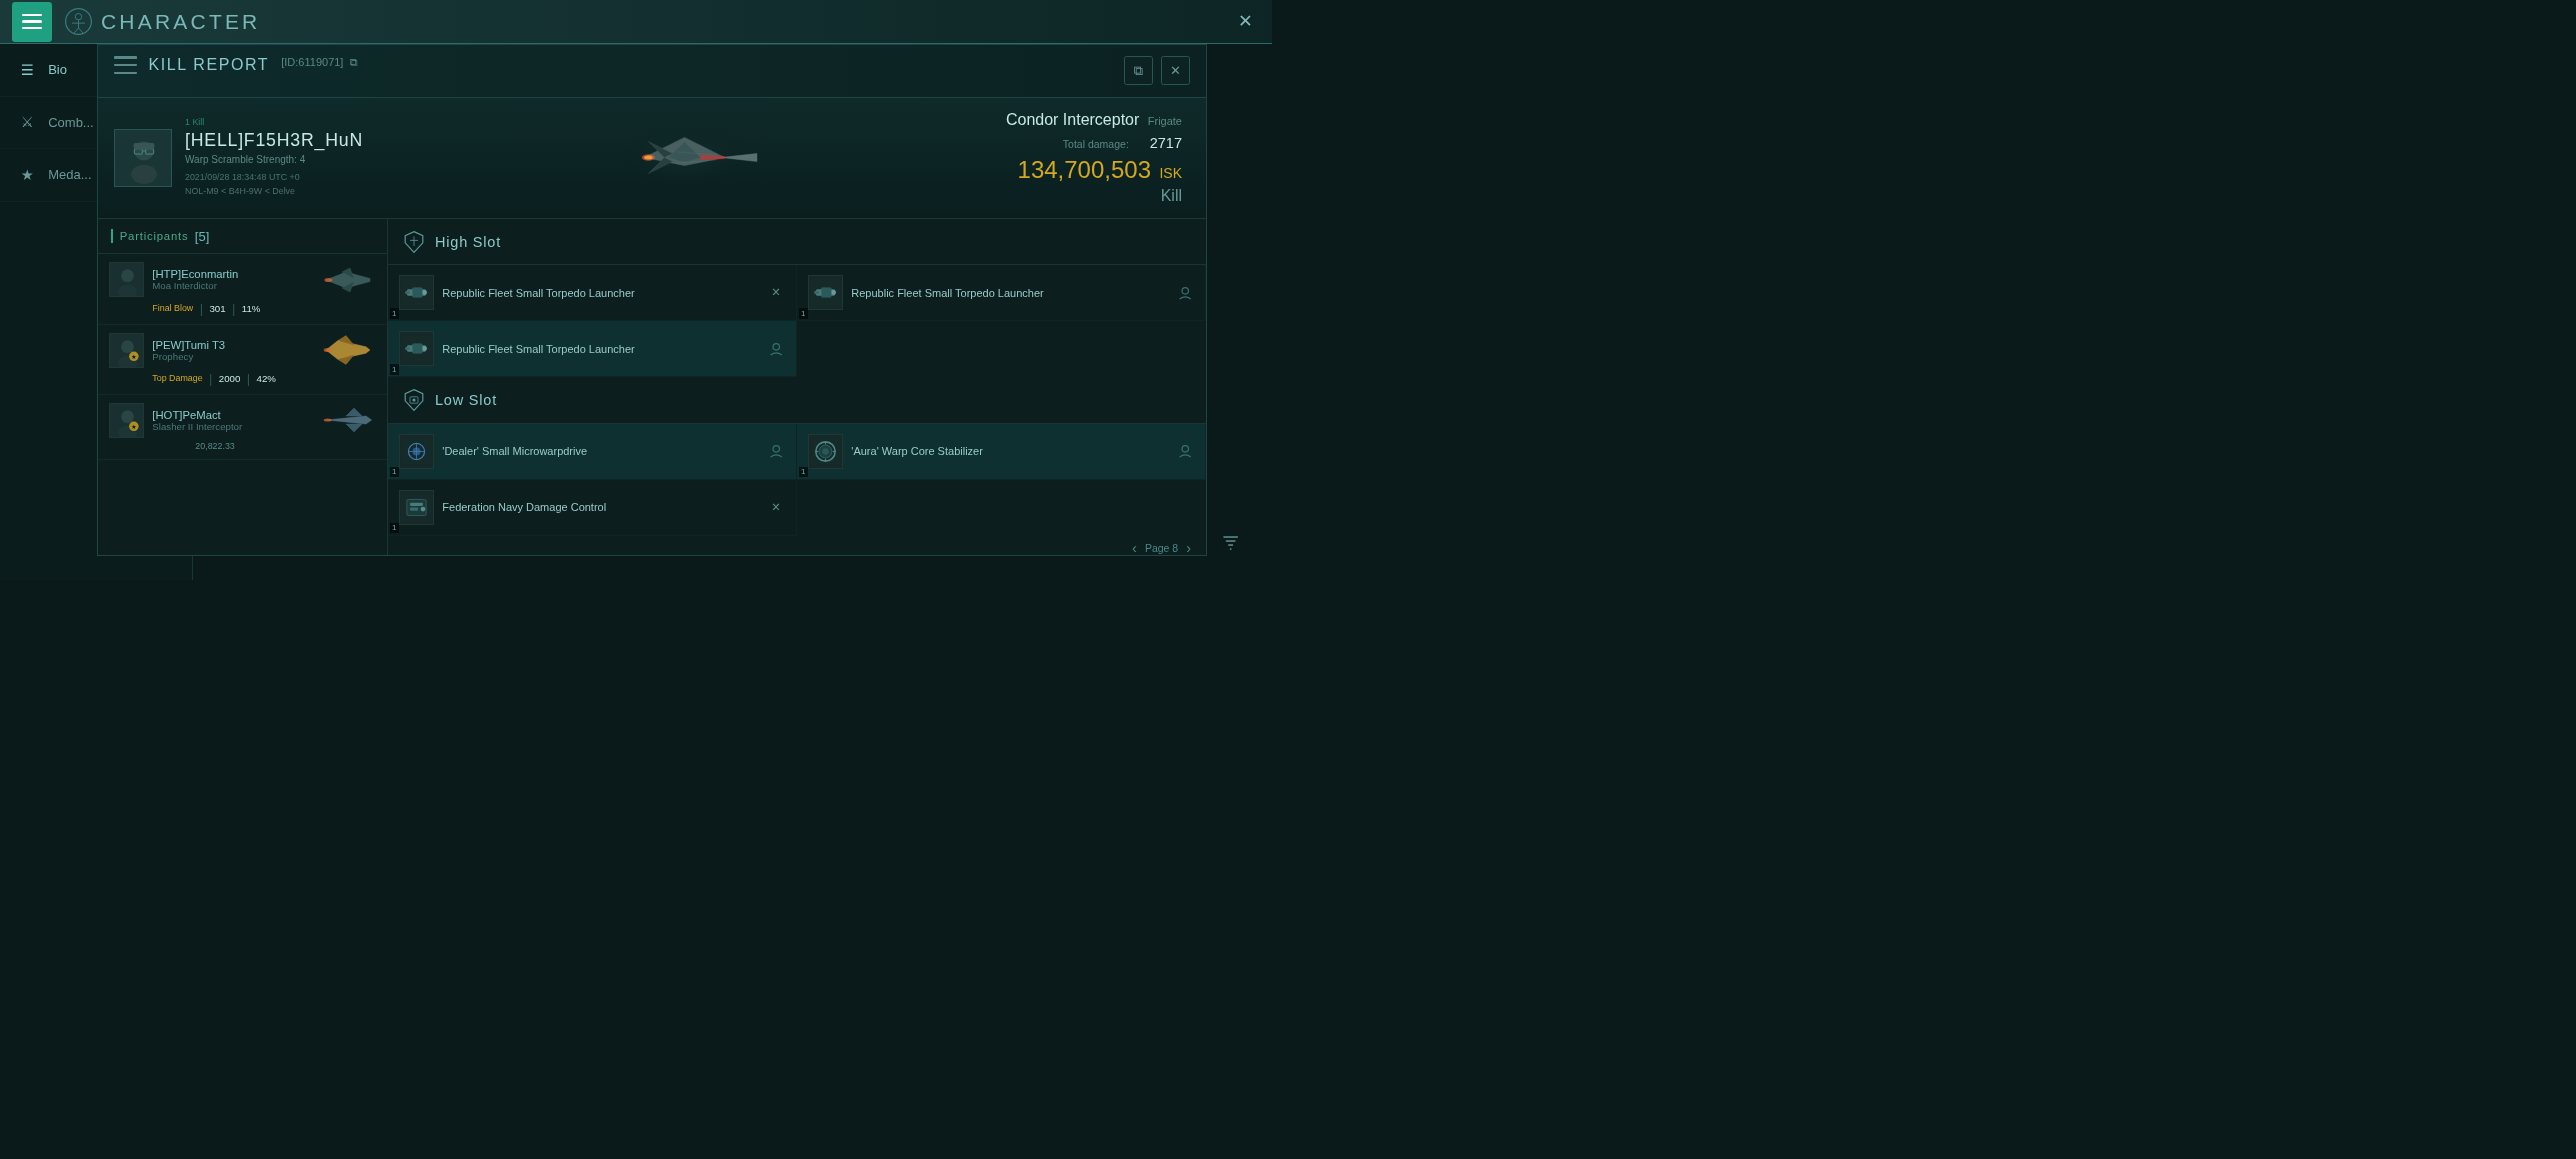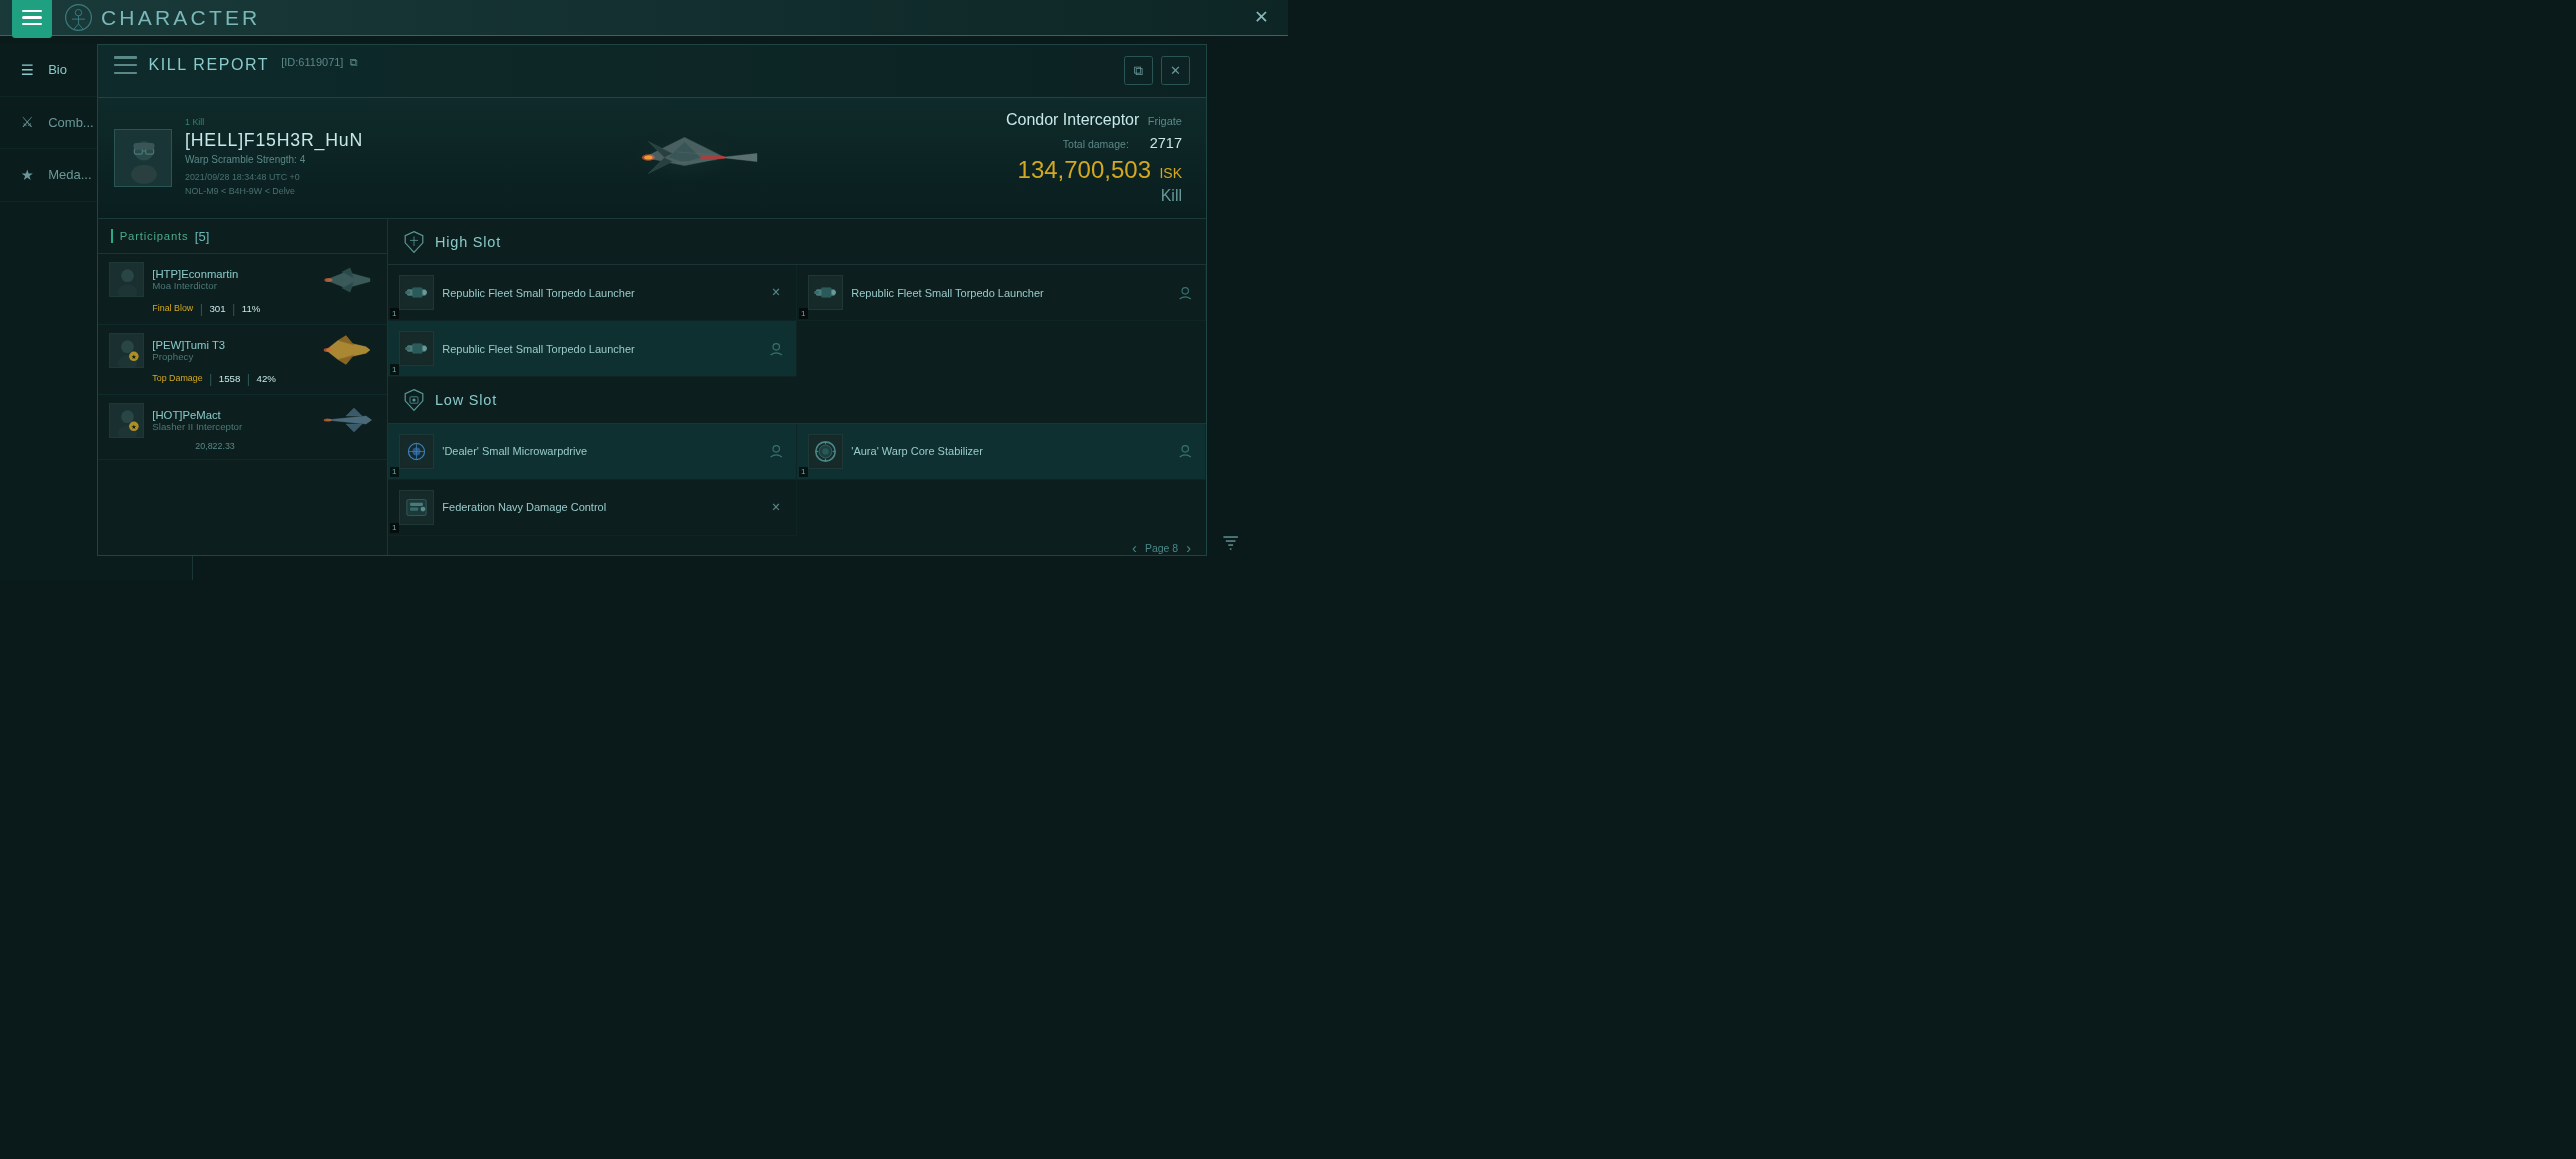--- a/index.html
+++ b/index.html
@@ -8,22 +8,22 @@
       height: 580px;
       background: #0a1a1a;
       font-family: 'Segoe UI', Tahoma, Geneva, Verdana, sans-serif;
       overflow: hidden;
       position: relative;
     }
 
     
     .top-bar {
       position: absolute;
-      top: 0; left: 0; right: 0;
-      height: 36px;
+      top: 0; left: 0; right: 16px;
+      height: 44px;
       background: linear-gradient(90deg, #1a3a3a 0%, #0d2525 100%);
       border-bottom: 1.6px solid #2a6a6a;
       display: flex;
       align-items: center;
       padding: 0 12px;
       gap: 12px;
     }
 
     .hamburger-btn {
       width: 40px;
@@ -729,21 +729,21 @@
                 <polygon points="5,20 20,8 55,16 60,20 55,24 20,32 5,20" fill="#aa8833" stroke="#bb9944" stroke-width="0.5"></polygon>
                 <polygon points="20,8 30,2 40,14" fill="#886622" stroke="#997733" stroke-width="0.5"></polygon>
                 <polygon points="20,32 30,38 40,26" fill="#886622" stroke="#997733" stroke-width="0.5"></polygon>
                 <ellipse cx="7" cy="20" rx="5" ry="2.5" fill="#dd6633" opacity="0.7"></ellipse>
               </svg>
             </div>
           </div>
           <div class="participant-bottom">
             <span class="participant-badge">Top Damage</span>
             <span class="participant-separator">|</span>
-            <span class="participant-damage">1558</span>
+            <span class="participant-damage">2000</span>
             <span class="participant-separator">|</span>
             <span class="participant-percent">42%</span>
           </div>
         </div>
 
         <div class="participant-item">
           <div class="participant-top">
             <div class="participant-avatar">
               <svg width="35" height="35" viewBox="0 0 44 44">
                 <rect width="44" height="44" fill="#1a3030"></rect>

